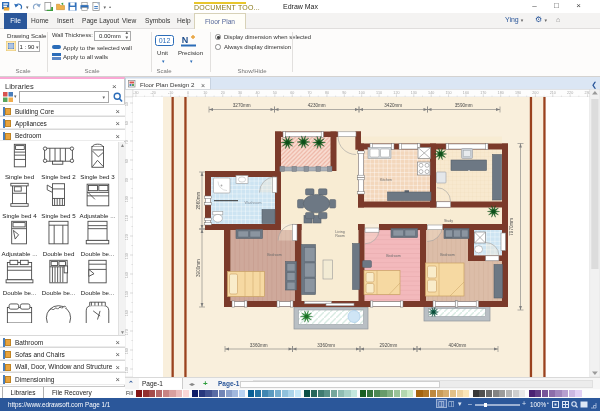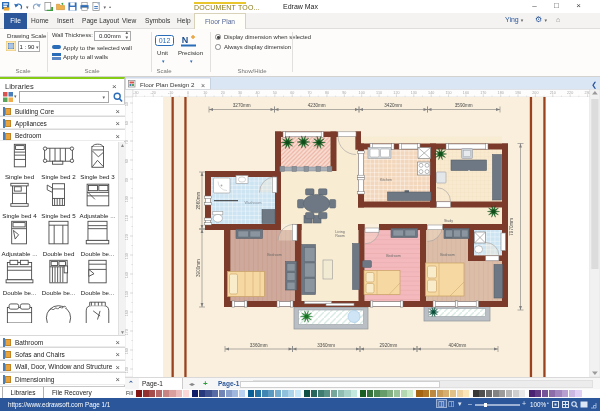--- a/index.html
+++ b/index.html
@@ -25,21 +25,21 @@
 #ribbon{left:0;top:29px;width:600px;height:48px;background:#fdfcfb;border-bottom:1px solid #d4d2d0;}
 .rsep{position:absolute;top:3px;height:40px;width:1px;background:#e2e0de;}
 .glabel{position:absolute;top:39px;font-size:6px;color:#777;width:60px;text-align:center;}
 .rtext{position:absolute;font-size:6.1px;color:#333;}
 .combo{position:absolute;background:#fff;border:1px solid #ababab;font-size:6px;color:#222;}
 .caret{color:#666;font-size:5px;}
 .ricon{position:absolute;}
 .radio{position:absolute;width:5.5px;height:5.5px;border:1px solid #8a8a8a;border-radius:50%;background:#fff;}
 .radio.sel:after{content:"";position:absolute;left:1px;top:1px;width:2.5px;height:2.5px;border-radius:50%;background:#444;}
 
-#lpanel{left:0;top:77px;width:125px;height:321px;background:#fff;border-right:1px solid #c8c8c8;border-top:2px solid #84cc16;}
+#lpanel{left:0;top:77px;width:125px;height:321px;background:#fff;border-right:1px solid #c8c8c8;border-top:2px solid #f9a8d4;}
 #ltitle{left:5px;top:3px;font-size:7.5px;color:#333;}
 #ltx{left:112px;top:3px;font-size:8px;color:#555;}
 #srow{left:2px;top:12px;width:121px;height:13px;}
 #sicon{position:absolute;left:1px;top:1px;width:10px;height:10px;}
 #sbox{position:absolute;left:17px;top:0px;width:90px;height:11.5px;background:#fff;border:1px solid #a8a8a8;}
 #smag{position:absolute;left:111px;top:0.5px;}
 .lhdr{position:relative;width:125px;height:12.4px;background:#fff;border-top:1px solid #d9d9d9;border-bottom:1px solid #ececec;}
 .hicon{position:absolute;left:3px;top:2px;width:8px;height:8.5px;}
 .hib{position:absolute;left:0;top:0;width:2px;height:8.5px;background:#4a7ebb;}
 .hio{position:absolute;left:2px;top:0.8px;width:5.8px;height:7px;background:#e8a33d;border:0.5px solid #c08424;}

